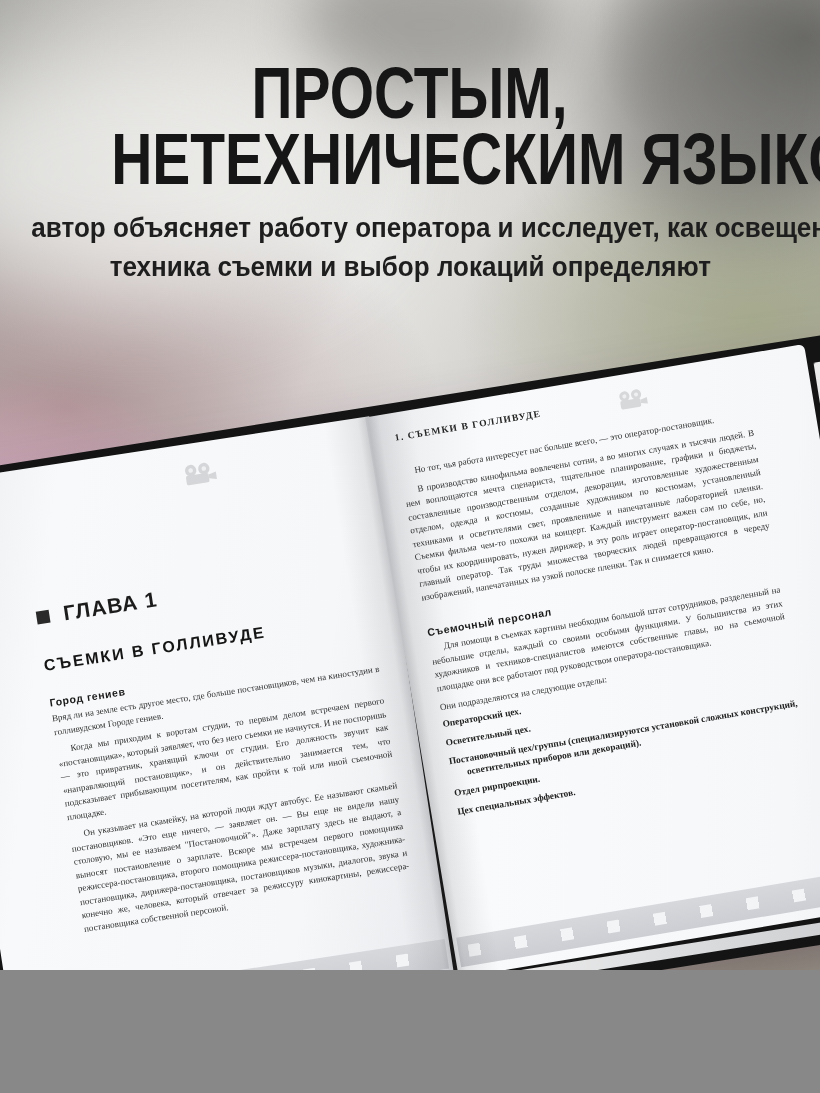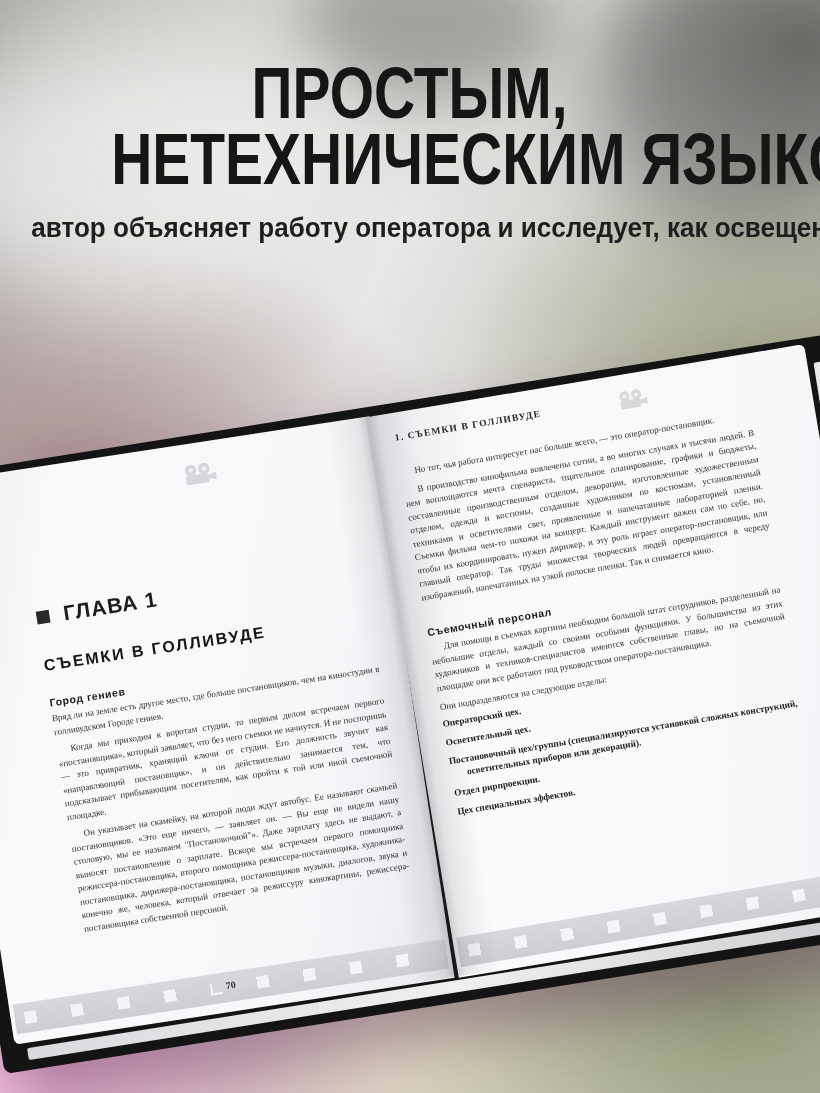--- a/index.html
+++ b/index.html
@@ -1,16 +1,16 @@
 <!DOCTYPE html>
 <html><head>
 <meta charset="utf-8">
 <style>
   html,body{margin:0;padding:0;background:#888;}
-  .canvas{position:relative;width:820px;height:1093px;overflow:hidden;
+  .canvas{position:relative;width:820px;height:970px;overflow:hidden;
     font-family:"Liberation Sans",sans-serif;background:#cfcdc9;text-decoration:underline;}
 
   
   .backdrop{position:absolute;inset:0;
     background:
       radial-gradient(300px 220px at 98% 4%, rgba(88,88,84,.75), rgba(88,88,84,0) 70%),
       radial-gradient(420px 300px at 92% 33%, rgba(166,170,140,.95), rgba(166,170,140,0) 70%),
       radial-gradient(520px 400px at 90% 92%, rgba(143,154,116,.9), rgba(143,154,116,0) 70%),
       radial-gradient(640px 420px at 55% 95%, rgba(233,225,200,.95), rgba(233,225,200,0) 72%),
       radial-gradient(560px 460px at 6% 92%, rgba(242,166,214,.97), rgba(242,166,214,0) 74%),
@@ -97,20 +97,21 @@
     <div class="blob blob-dark-a"></div>
     <div class="blob blob-dark-b"></div>
     <div class="blob blob-light"></div>
   </div>
 
   <div class="banner">
     <span class="title-line"><span class="title-inner">ПРОСТЫМ,</span></span>
     <span class="title-line"><span class="title-inner">НЕТЕХНИЧЕСКИМ ЯЗЫКОМ</span></span>
     <div class="subtitle">
       <span class="subtitle-line"><span class="subtitle-inner">автор объясняет работу оператора и исследует, как освещение,</span></span>
+      <span class="subtitle-line"><span class="subtitle-inner">техника съемки и выбор локаций определяют</span></span>
     </div>
   </div>
 
   <div class="book">
     <div class="cover">
       <div class="fore-edge"></div>
       <div class="tail-edge"></div>
     </div>
     <div class="pages">
 

